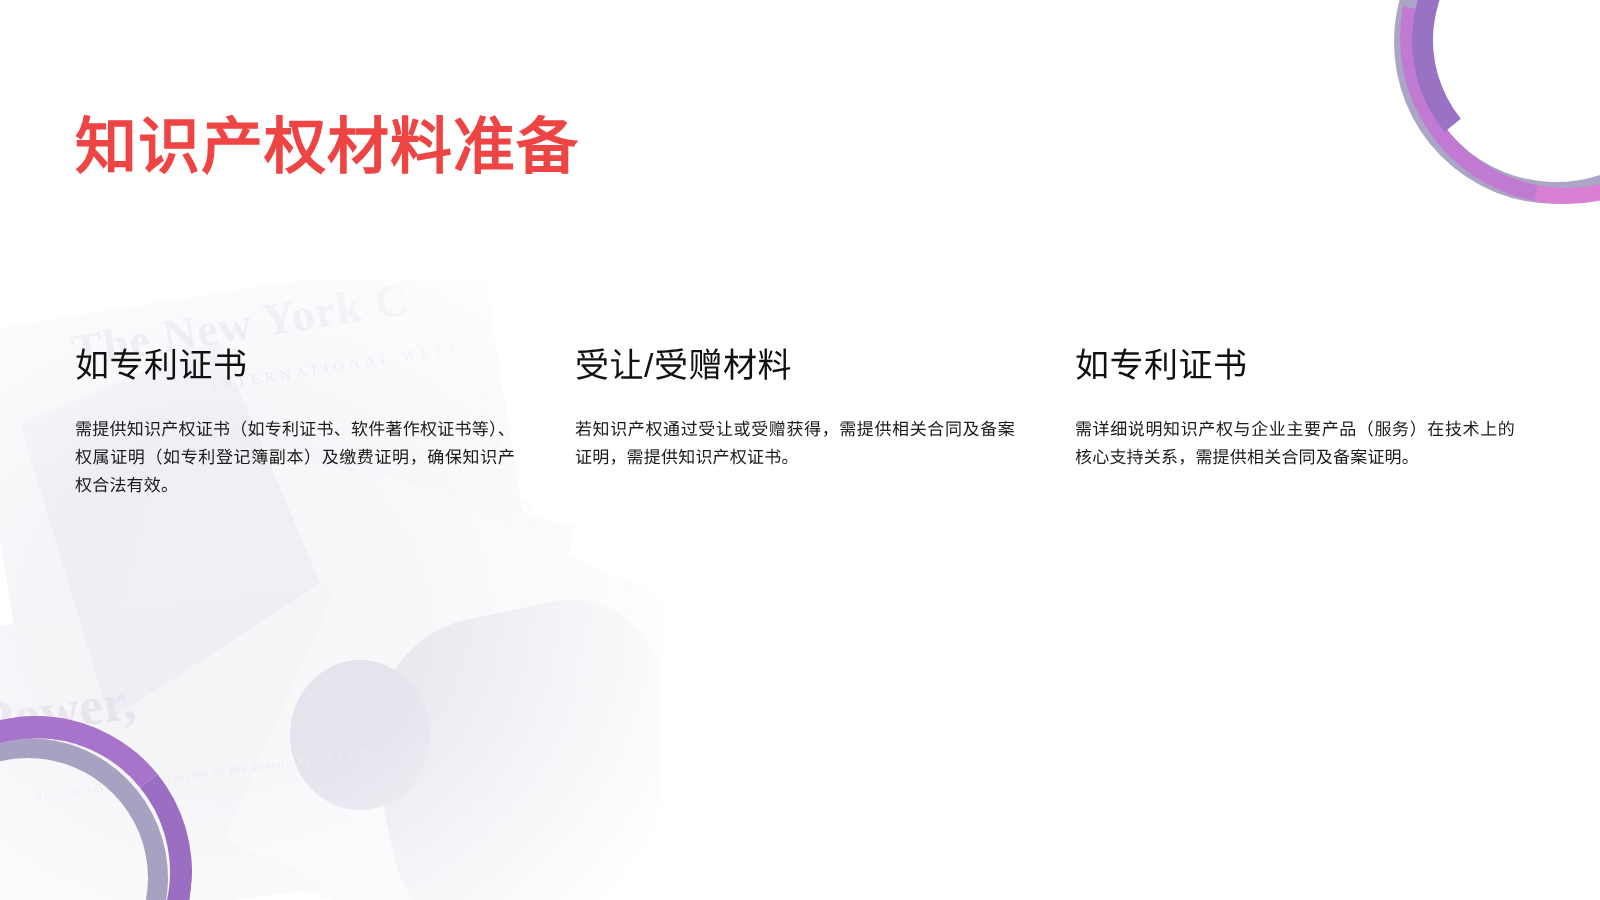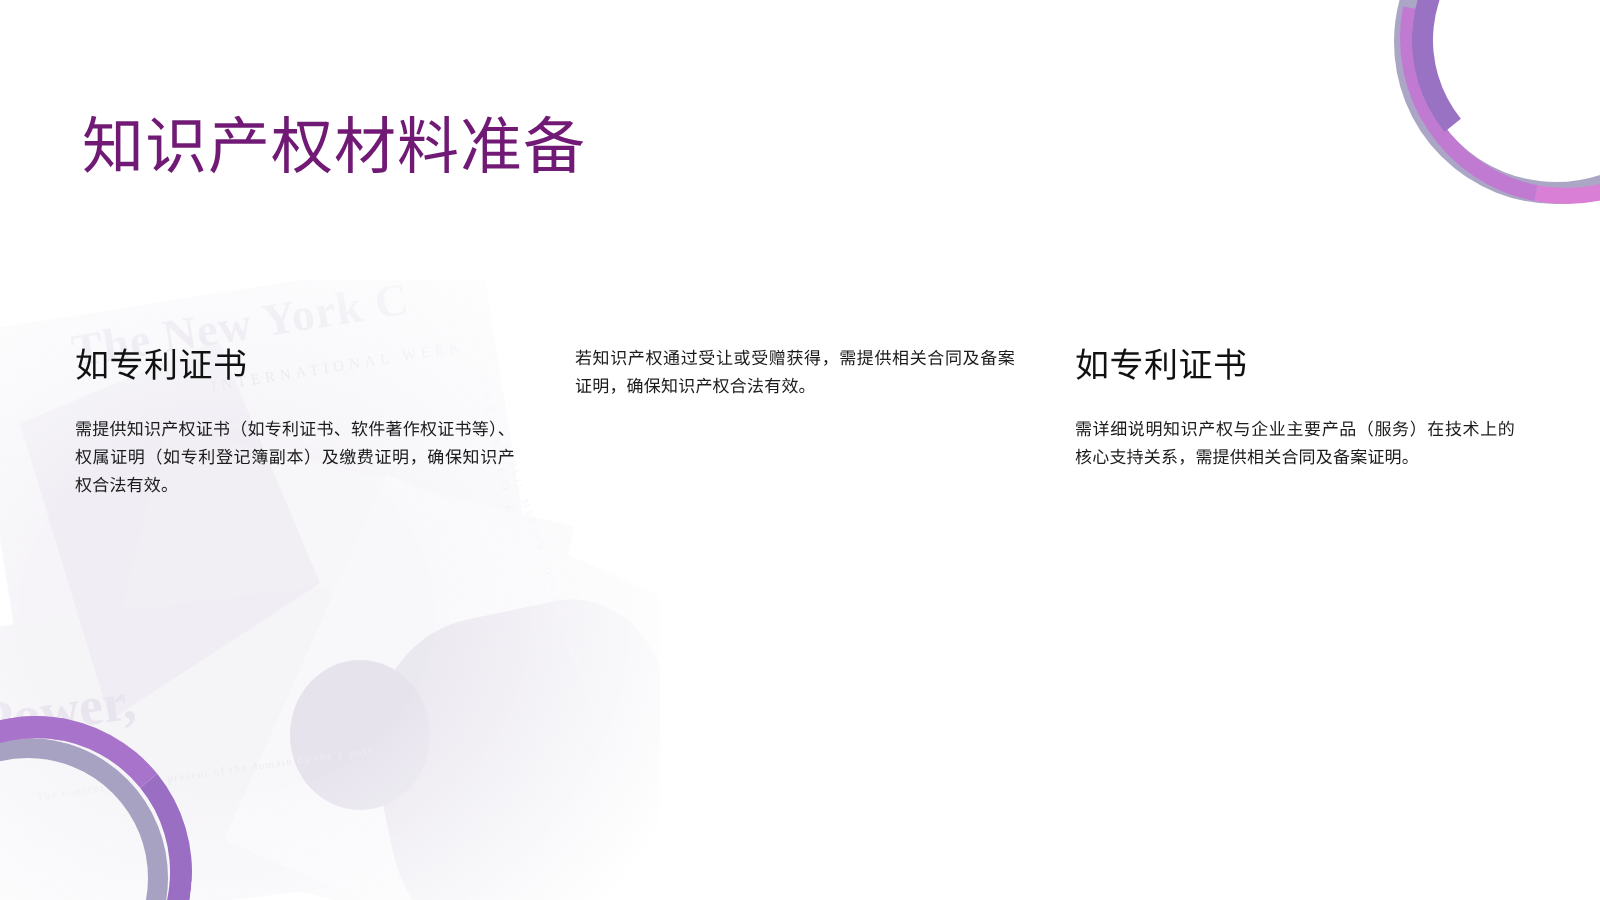--- a/index.html
+++ b/index.html
@@ -170,26 +170,26 @@
     width: 268px; height: 268px;
     left: -120px; bottom: -128px;
     border: 22px solid transparent;
     border-top-color: #cb76d2;
     transform: rotate(-34deg);
   }
 
   
   .title {
     position: absolute;
-    left: 82px;
+    left: 75px;
     top: 71px;
     font-size: 62px;
-    font-weight: 400;
+    font-weight: 700;
     line-height: 1.1;
-    color: #701a75;
+    color: #ef4444;
     letter-spacing: 1px;
   }
 
   .columns {
     position: absolute;
     left: 75px;
     top: 345px;
     width: 1450px;
     display: flex;
     gap: 60px;
@@ -250,21 +250,22 @@
   <h1 class="title">知识产权材料准备</h1>
 
   <div class="columns">
 
     <div class="column">
       <h2 class="col-heading">如专利证书</h2>
       <p class="col-body">需提供知识产权证书（如专利证书、软件著作权证书等）、权属证明（如专利登记簿副本）及缴费证明，确保知识产权合法有效。</p>
     </div>
 
     <div class="column">
-      <p class="col-body">若知识产权通过受让或受赠获得，需提供相关合同及备案证明，确保知识产权合法有效。</p>
+      <h2 class="col-heading">受让/受赠材料</h2>
+      <p class="col-body">若知识产权通过受让或受赠获得，需提供相关合同及备案证明，需提供知识产权证书。</p>
     </div>
 
     <div class="column">
       <h2 class="col-heading">如专利证书</h2>
       <p class="col-body">需详细说明知识产权与企业主要产品（服务）在技术上的核心支持关系，需提供相关合同及备案证明。</p>
     </div>
 
   </div>
 
 </div>

